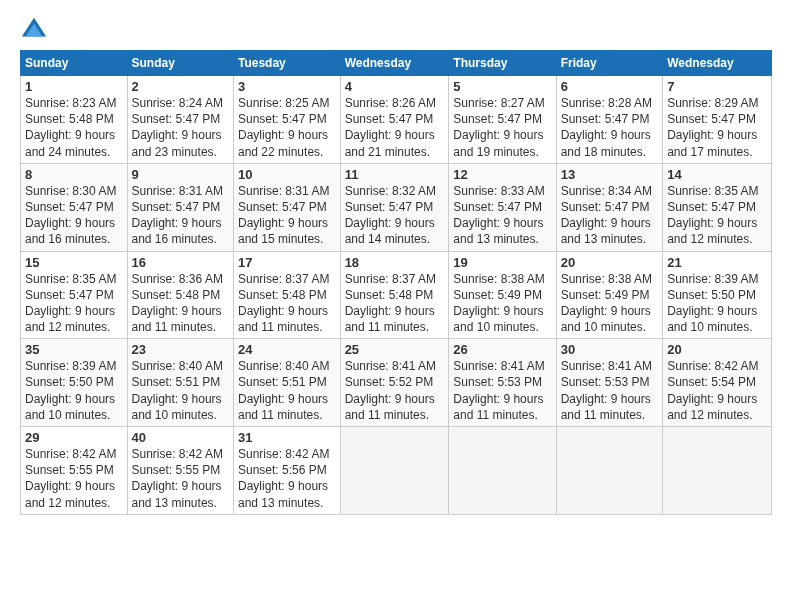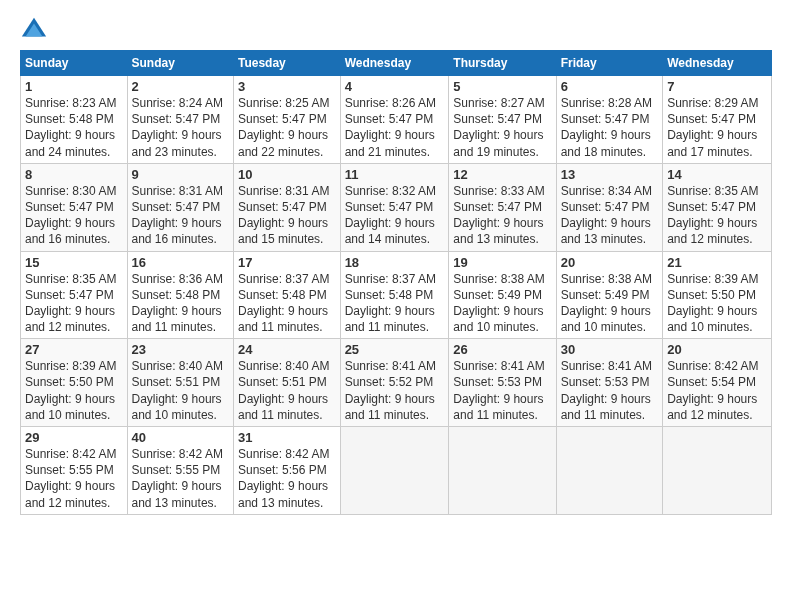--- a/index.html
+++ b/index.html
@@ -210,21 +210,21 @@
             <span class="day-num">20</span>
             <div class="day-info">Sunrise: 8:38 AM<br>Sunset: 5:49 PM<br>Daylight: 9 hours and 10 minutes.</div>
           </td>
           <td>
             <span class="day-num">21</span>
             <div class="day-info">Sunrise: 8:39 AM<br>Sunset: 5:50 PM<br>Daylight: 9 hours and 10 minutes.</div>
           </td>
         </tr>
         <tr>
           <td>
-            <span class="day-num">27</span>
+            <span class="day-num">35</span>
             <div class="day-info">Sunrise: 8:39 AM<br>Sunset: 5:50 PM<br>Daylight: 9 hours and 10 minutes.</div>
           </td>
           <td>
             <span class="day-num">23</span>
             <div class="day-info">Sunrise: 8:40 AM<br>Sunset: 5:51 PM<br>Daylight: 9 hours and 10 minutes.</div>
           </td>
           <td>
             <span class="day-num">24</span>
             <div class="day-info">Sunrise: 8:40 AM<br>Sunset: 5:51 PM<br>Daylight: 9 hours and 11 minutes.</div>
           </td>

